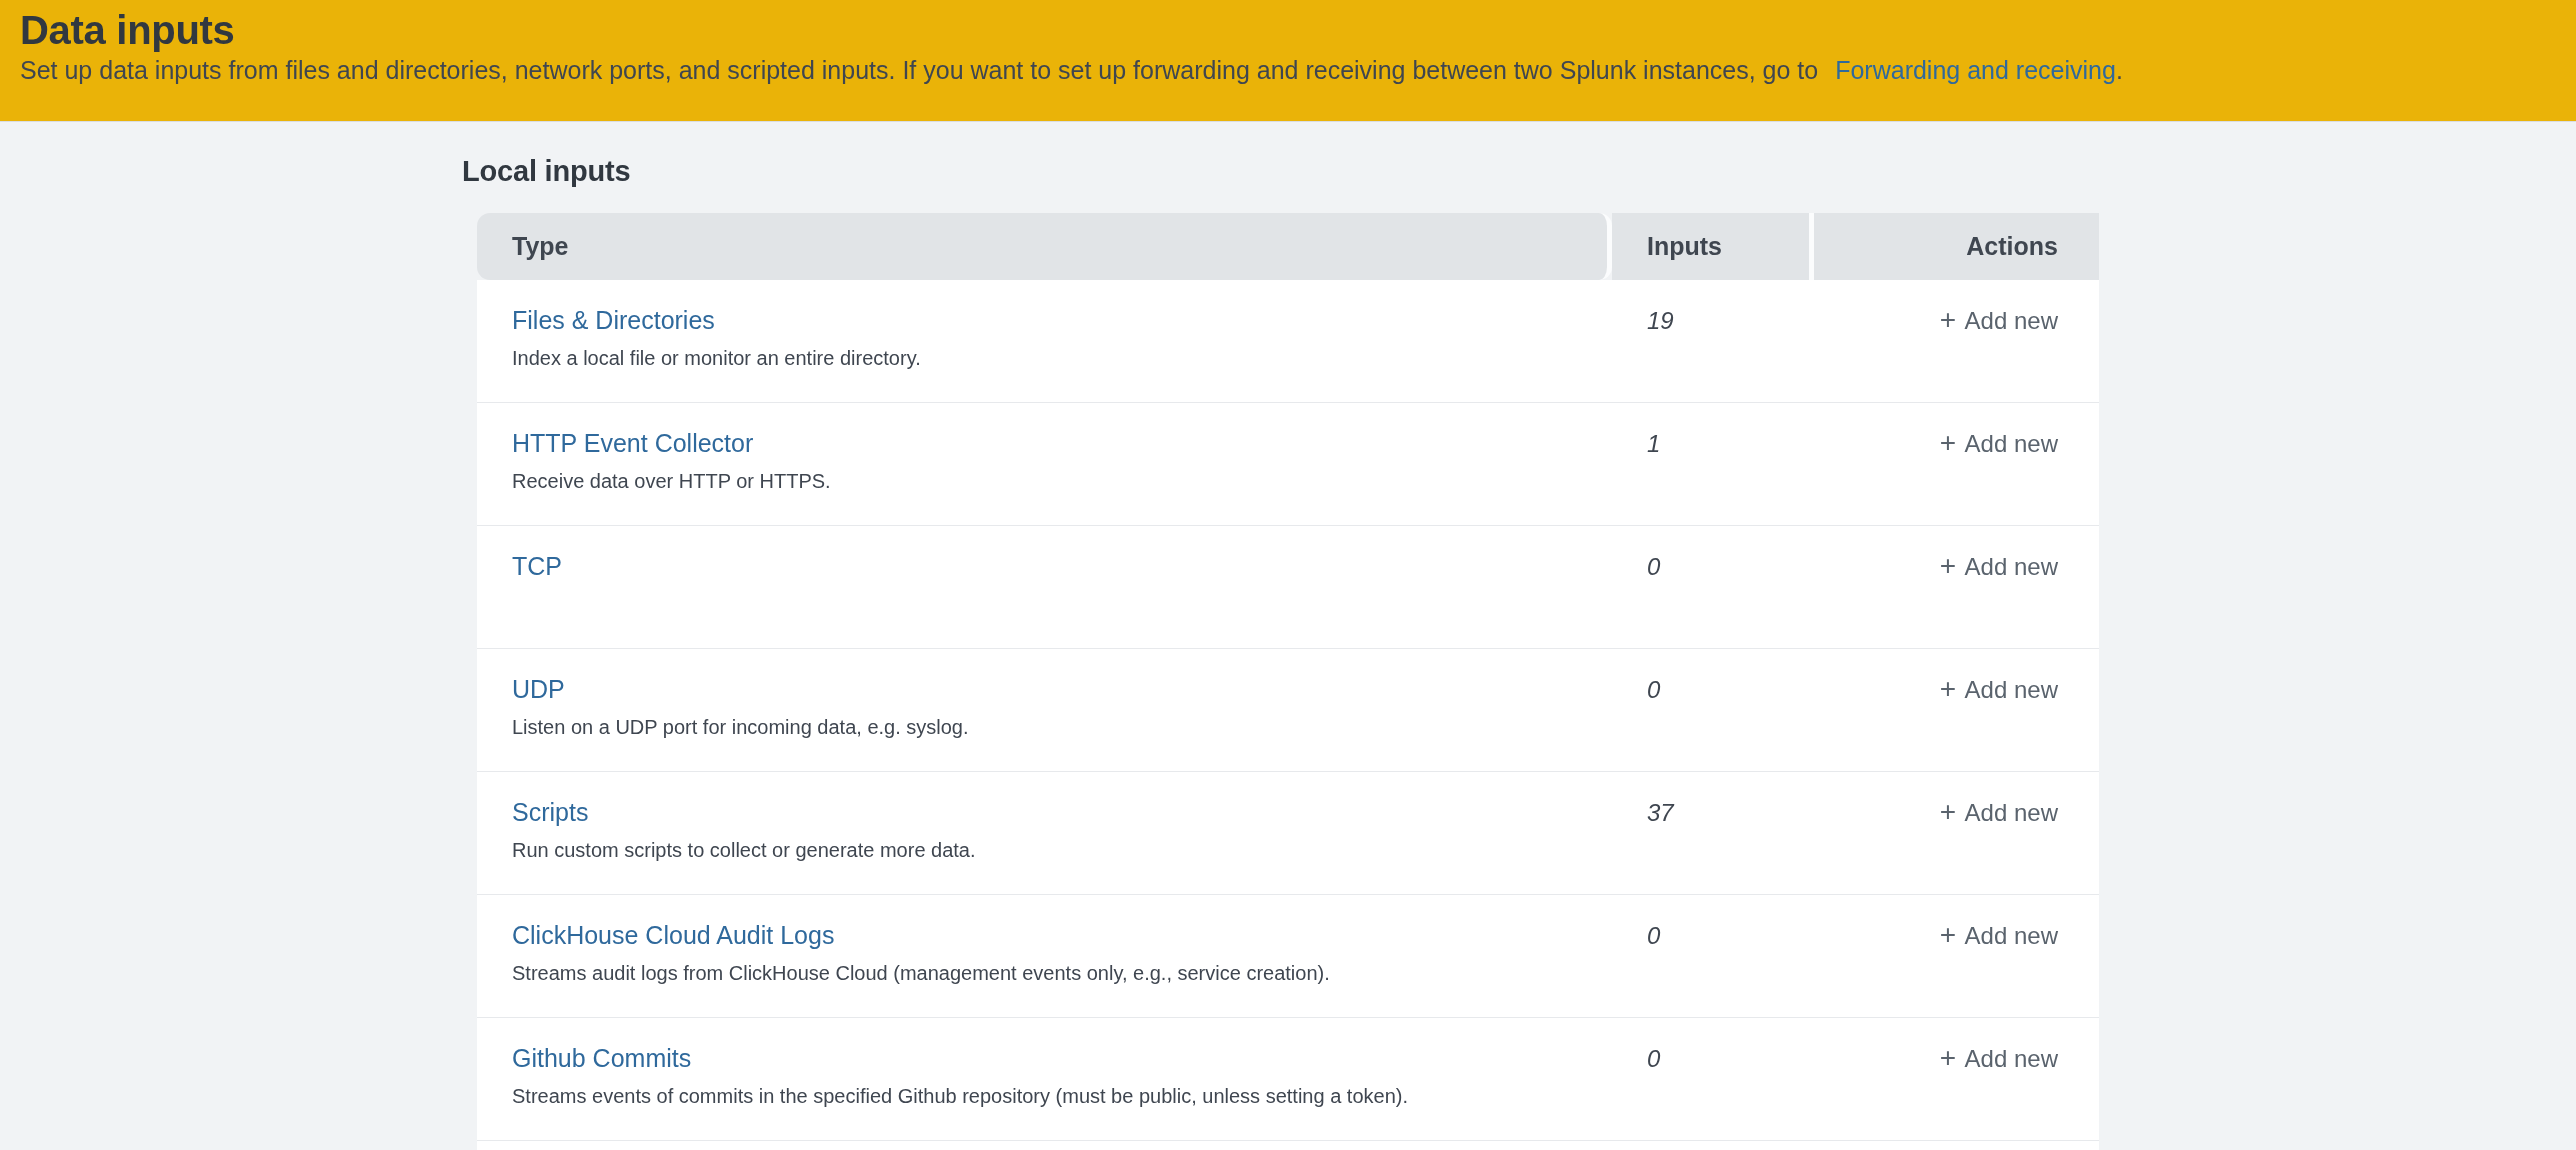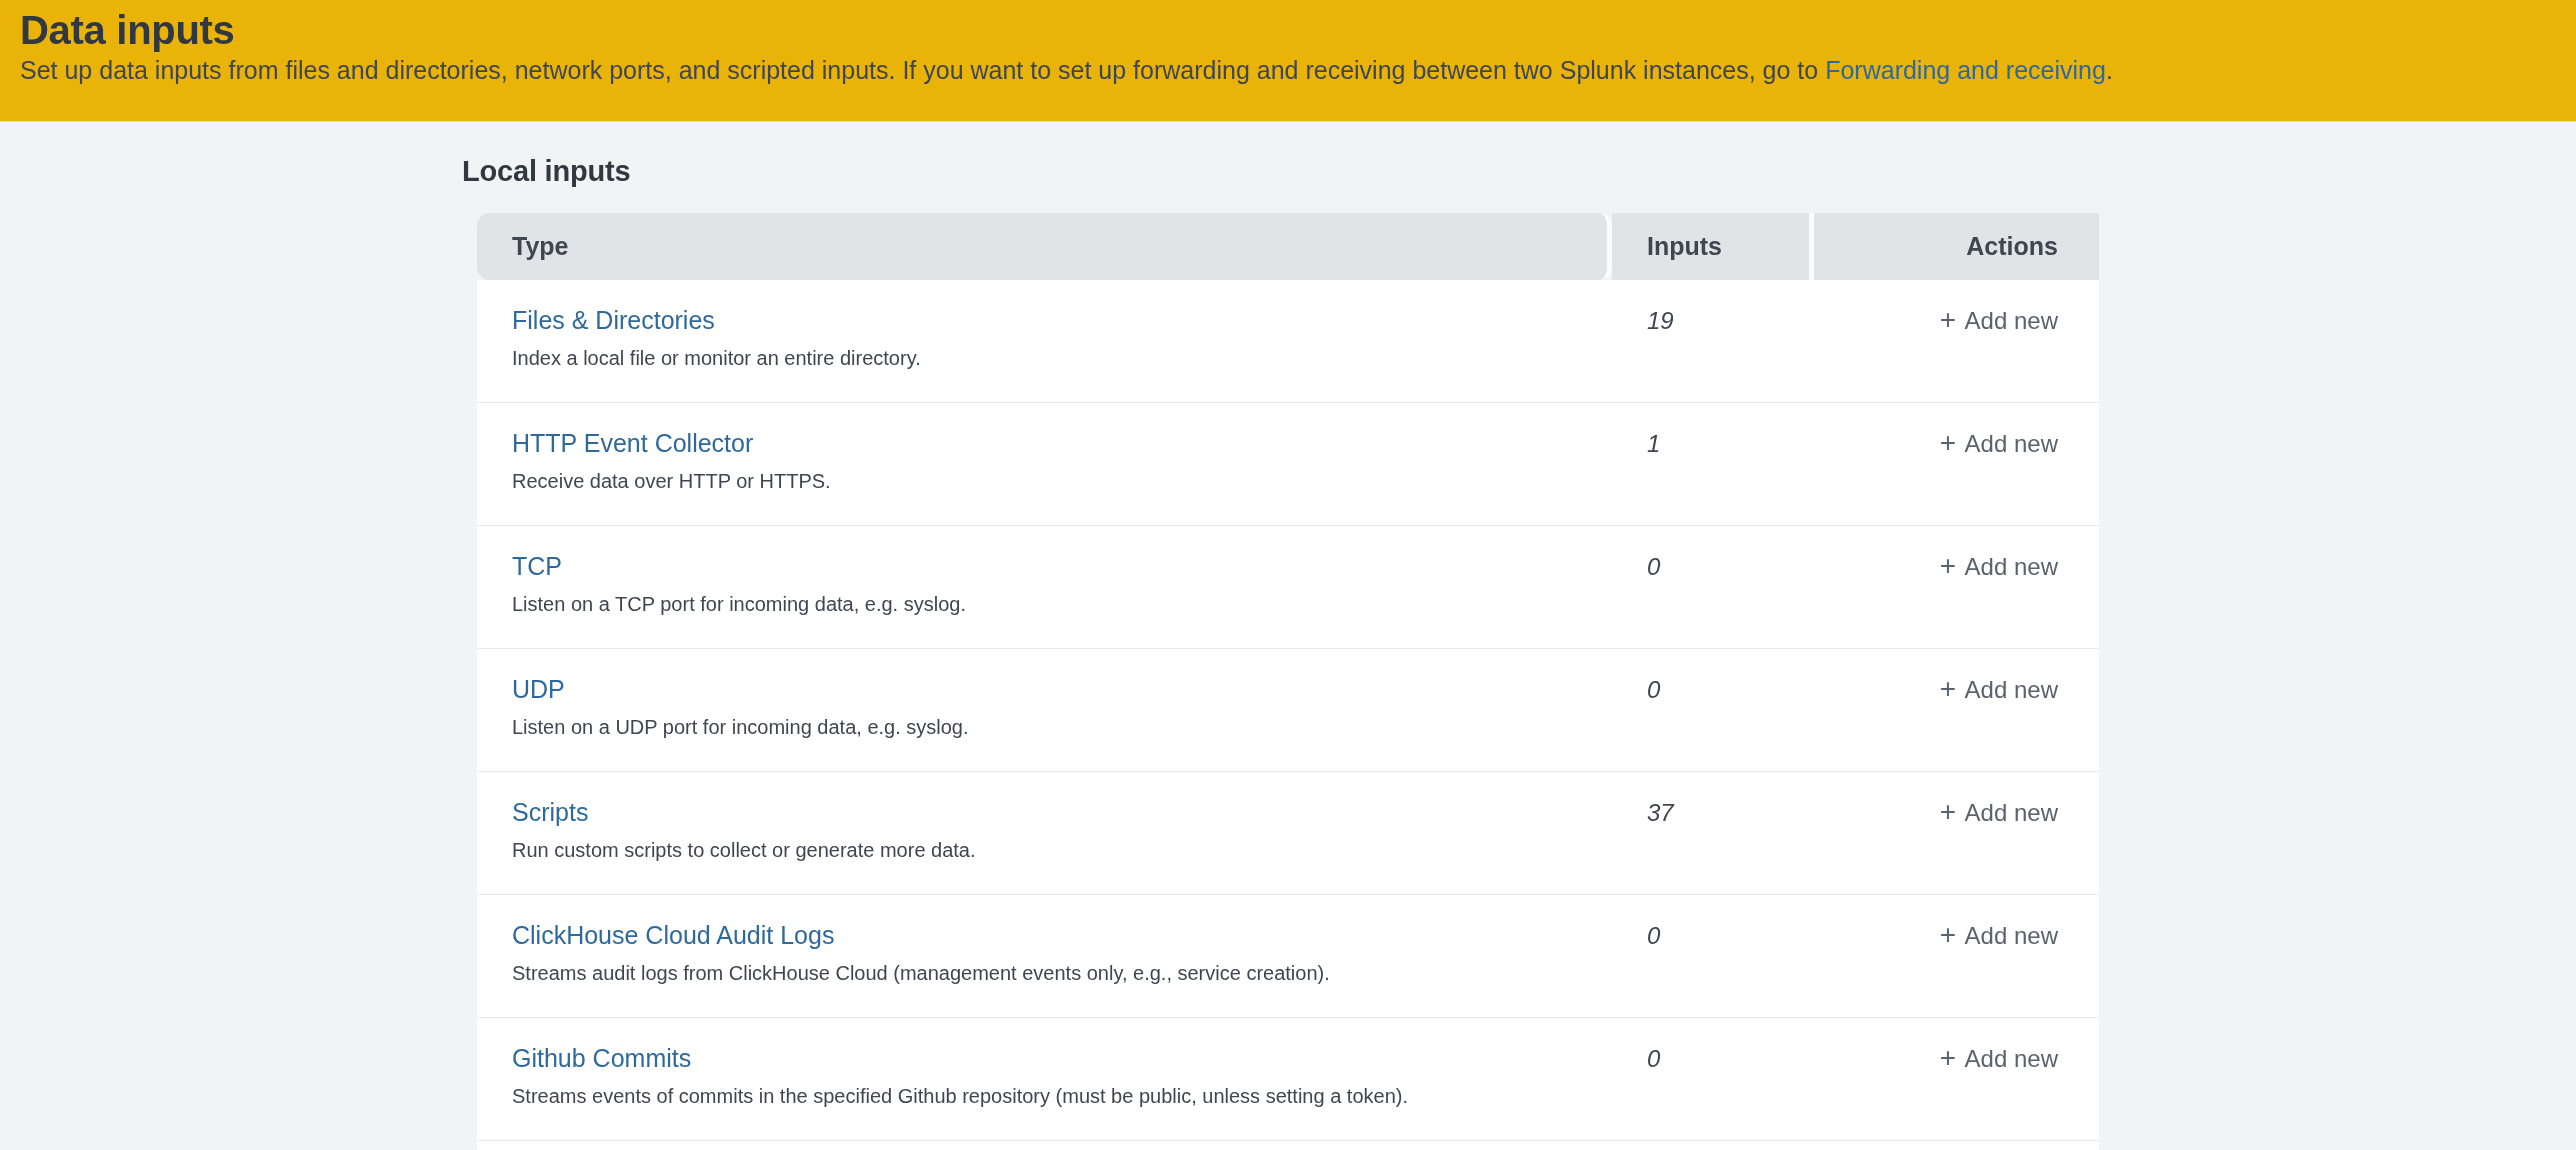--- a/index.html
+++ b/index.html
@@ -26,20 +26,21 @@
   }
   .page-subtitle {
     font-size: 25px;
     color: #3f4650;
     line-height: 33px;
   }
   a.text-link {
     color: #2f699c;
     text-decoration: none;
     cursor: pointer;
+    margin-left: 10px;
   }
 
   
   .section-title {
     margin: 31px 0 0 462px;
     font-size: 29px;
     font-weight: 600;
     color: #313840;
     line-height: 36px;
     letter-spacing: -0.2px;
@@ -161,21 +162,20 @@
         <a class="add-new" href="#">
             <span class="plus-icon">+</span>
             <span>Add new</span>
           </a>
       </div>
     </div>
 
     <div class="row">
       <div class="cell-type">
         <a class="row-link" href="#">TCP</a>
-        <div class="row-desc">Listen on a TCP port for incoming data, e.g. syslog.</div>
       </div>
       <div class="cell-inputs">0</div>
       <div class="cell-actions">
         <a class="add-new" href="#">
             <span class="plus-icon">+</span>
             <span>Add new</span>
           </a>
       </div>
     </div>
 

